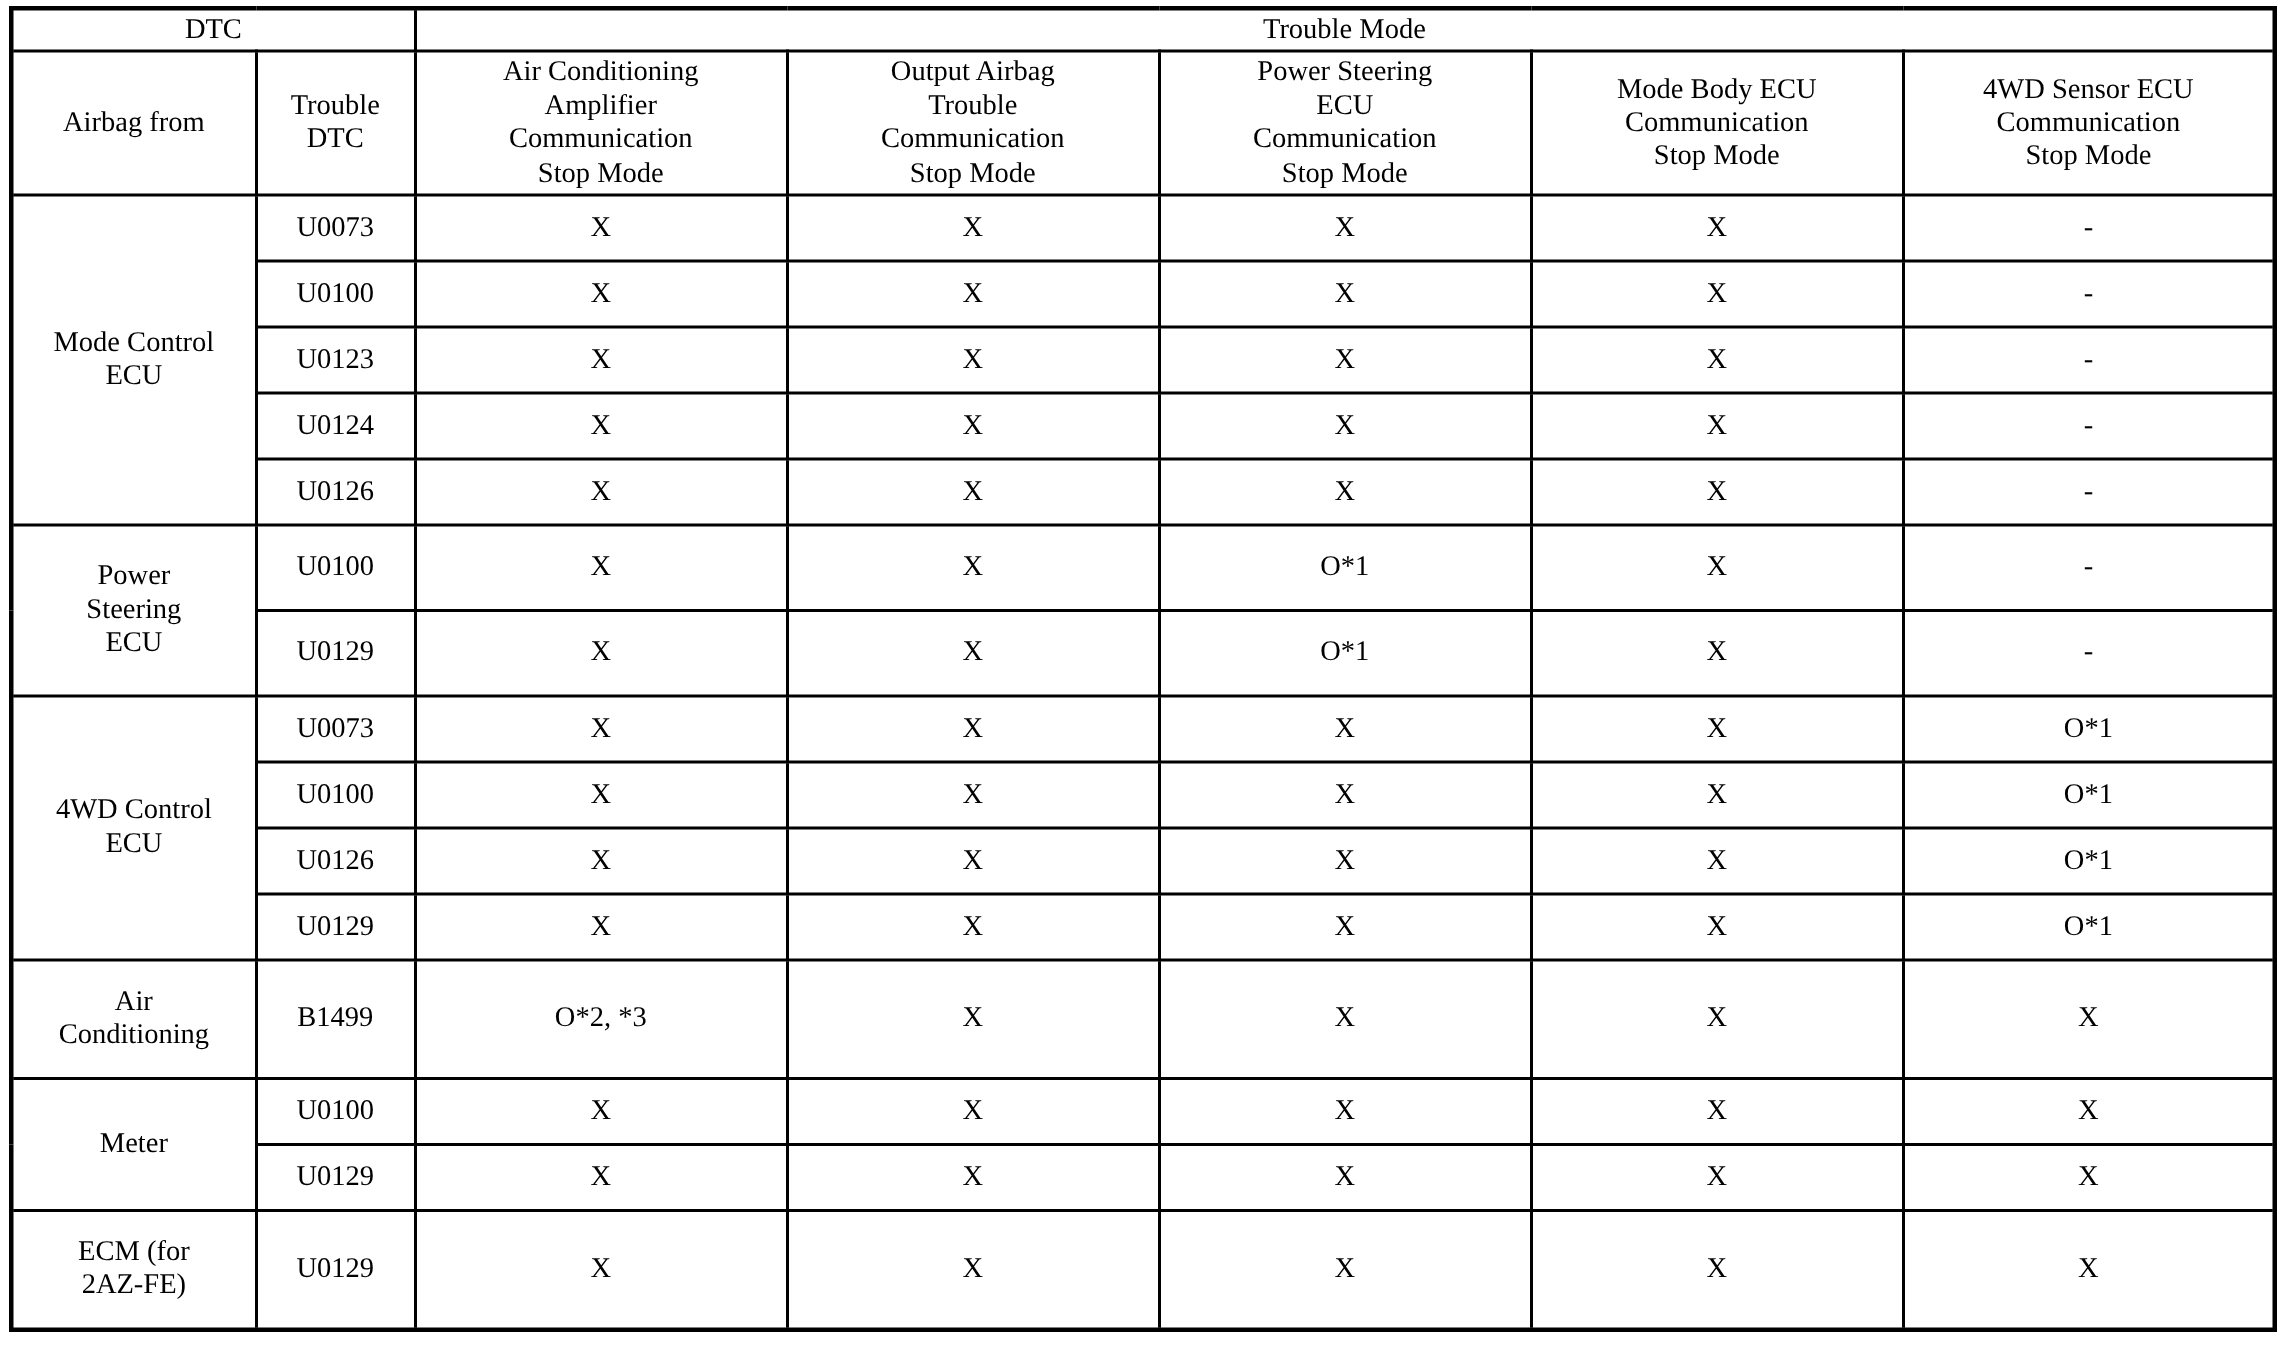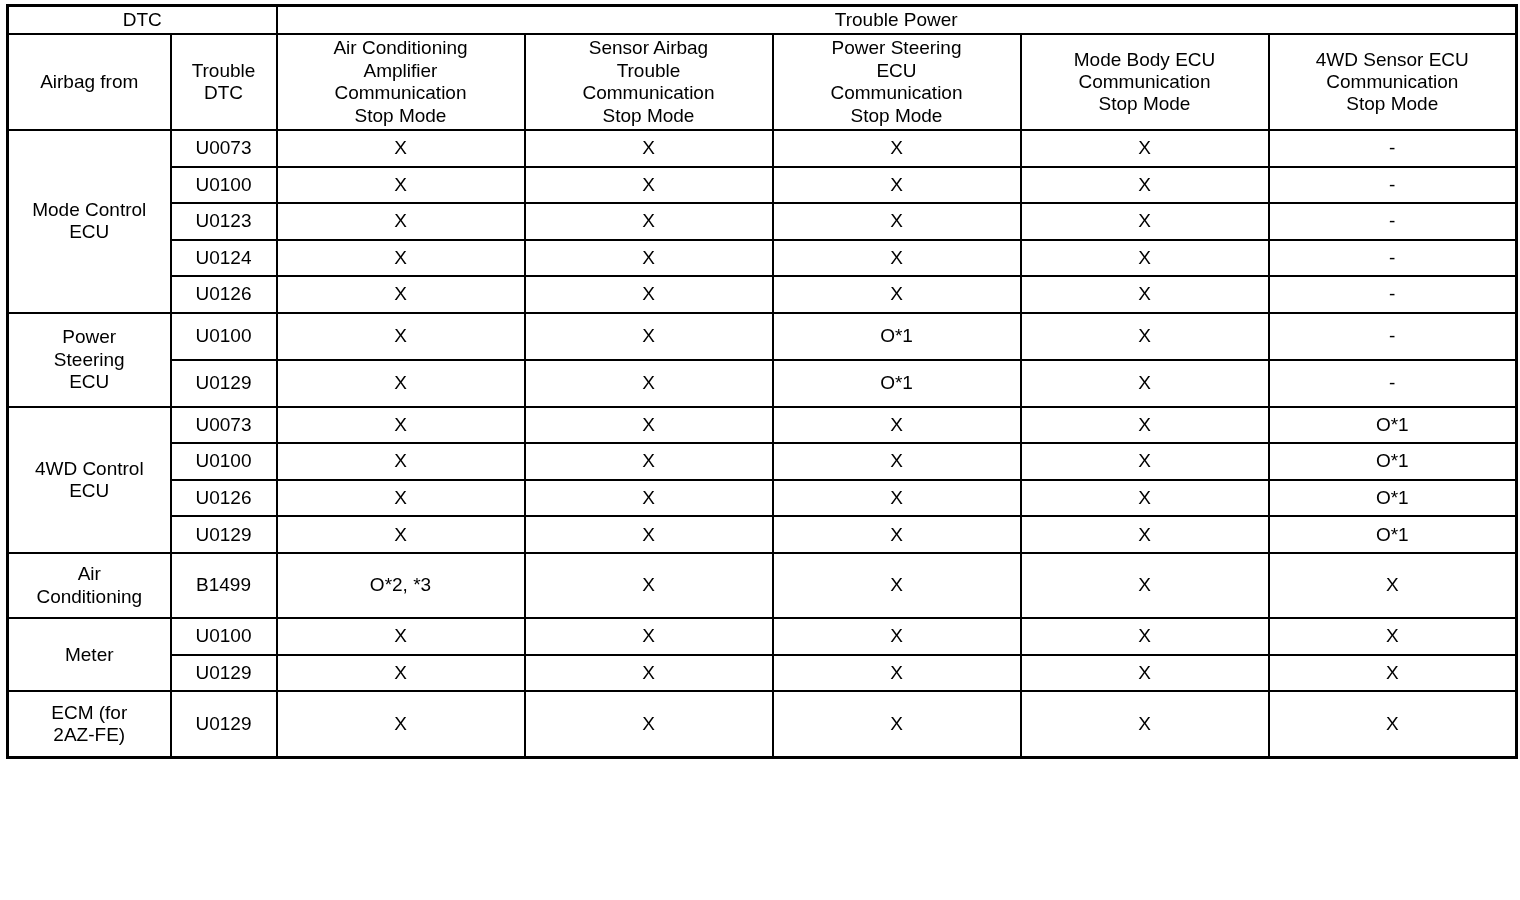--- a/index.html
+++ b/index.html
@@ -17,22 +17,23 @@
   .sheet {
     width: 1520px;
     height: 900px;
     box-sizing: border-box;
     padding: 4px 6px 6px 6px;
   }
   table.dtc-table {
     border-collapse: collapse;
     table-layout: fixed;
     width: 1508px;
-    height: 755px;
+    height: 884px;
     border: 3px solid #000;
+    font-family: Liberation Serif, serif;
   }
   table.dtc-table td,
   table.dtc-table th {
     border: 2px solid #000;
     text-align: center;
     vertical-align: middle;
     font-size: 19px;
     line-height: 1.18;
     padding: 2px 3px;
     font-weight: normal;
@@ -77,36 +78,36 @@
       <col class="c-outdtc">
       <col class="c-mode">
       <col class="c-mode">
       <col class="c-mode">
       <col class="c-mode">
       <col class="c-mode">
     </colgroup>
     <thead>
       <tr>
         <th class="hdr-dtc" colspan="2">DTC</th>
-        <th class="hdr-trouble" colspan="5">Trouble Power</th>
+        <th class="hdr-trouble" colspan="5">Trouble Mode</th>
       </tr>
       <tr>
         <th class="hdr-outfrom">Airbag from</th>
         <th class="hdr-outdtc">
           <div>Trouble</div>
           <div>DTC</div>
         </th>
         <th class="hdr-sub">
             <div class="nowrap">Air Conditioning</div>
             <div class="nowrap">Amplifier</div>
             <div class="nowrap">Communication</div>
             <div class="nowrap">Stop Mode</div>
           </th>
         <th class="hdr-sub">
-            <div class="nowrap">Sensor Airbag</div>
+            <div class="nowrap">Output Airbag</div>
             <div class="nowrap">Trouble</div>
             <div class="nowrap">Communication</div>
             <div class="nowrap">Stop Mode</div>
           </th>
         <th class="hdr-sub">
             <div class="nowrap">Power Steering</div>
             <div class="nowrap">ECU</div>
             <div class="nowrap">Communication</div>
             <div class="nowrap">Stop Mode</div>
           </th>

